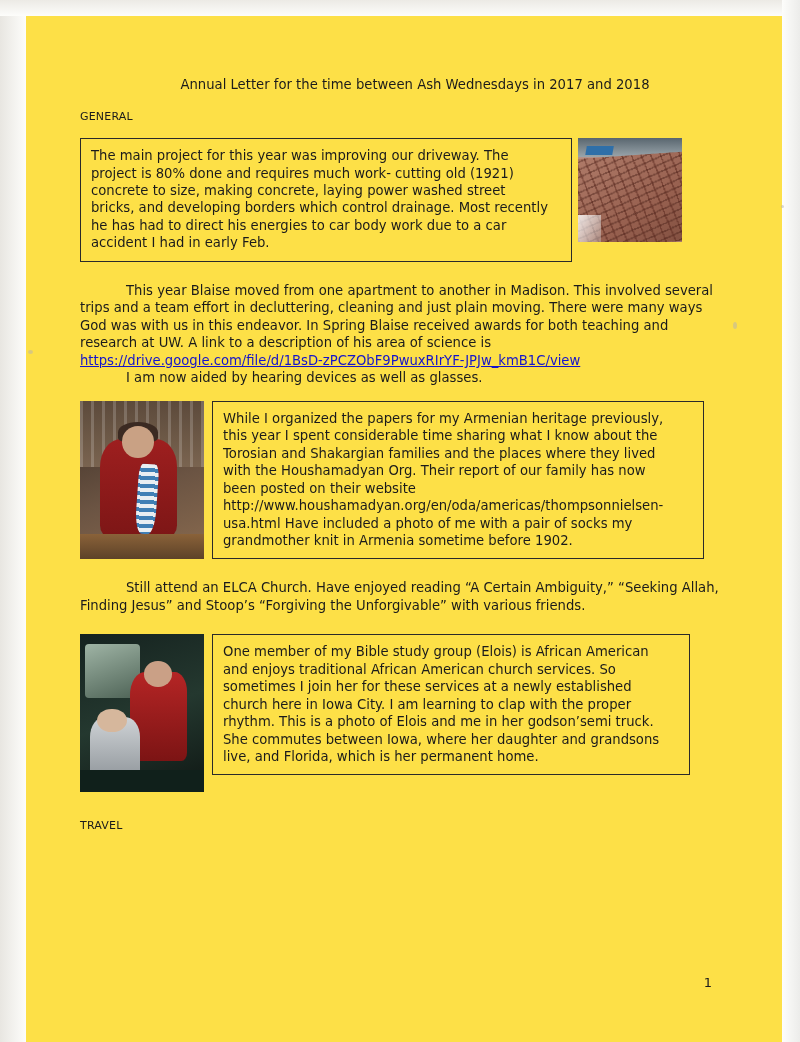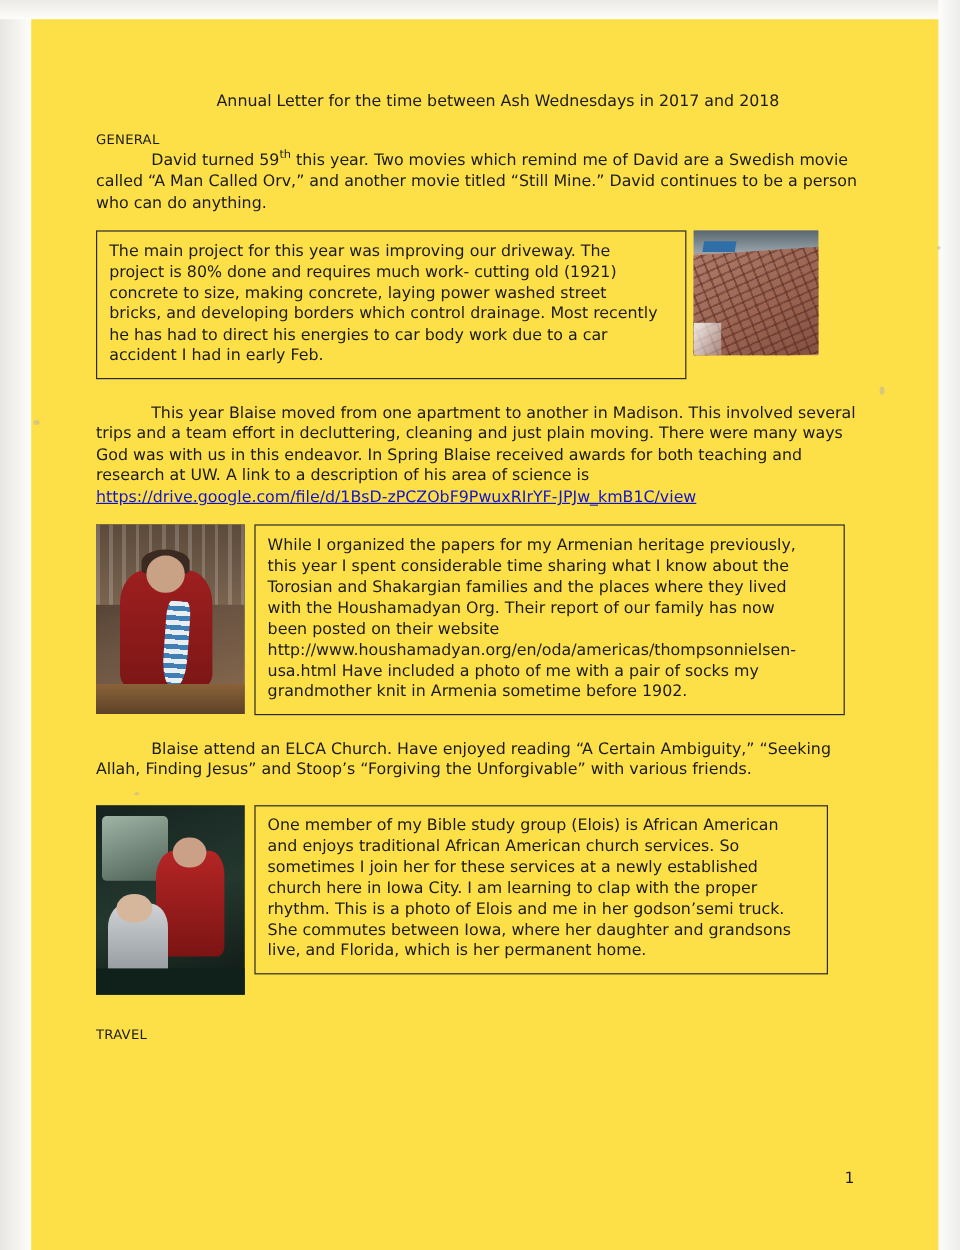--- a/index.html
+++ b/index.html
@@ -231,57 +231,57 @@
   <div class="speck" style="left:28px; top:350px; width:5px; height:4px;"></div>
   <div class="speck" style="left:781px; top:205px; width:3px; height:3px;"></div>
   <div class="speck" style="left:112px; top:660px; width:4px; height:3px;"></div>
 
   <div class="content">
 
     <div class="doc-title">Annual Letter for the time between Ash Wednesdays in 2017 and 2018</div>
 
     <div class="section-head">GENERAL</div>
 
-    <p class="para indent"><span>David turned 59</span><sup>th</sup><span> this year.  Two movies which remind me of David are a Swedish movie called “A Man Called Orv,” and another movie titled “Still Mine.” David continues to be a person who can do anything.</span></p>
 
     <div class="gap-m"></div>
 
     <div class="boxrow">
       <div class="textbox" style="width:492px;">The main project for this year was improving our driveway.  The project is 80% done and requires much work- cutting old (1921) concrete to size, making concrete, laying power washed street bricks, and developing borders which control drainage.  Most recently he has had to direct his energies to car body work due to a car accident I had in early Feb.</div>
       <div class="photo photo-driveway">
         <div class="sky"></div>
         <div class="tarp"></div>
         <div class="bricks"></div>
         <div class="snow"></div>
       </div>
     </div>
 
     <div class="gap-l"></div>
 
     <p class="para indent">This year Blaise moved from one apartment to another in Madison.  This involved several trips and a team effort in decluttering, cleaning and just plain moving.  There were many ways God was with us in this endeavor.  In Spring Blaise received awards for both teaching and research at UW.   A link to a description of his area of science is</p>
     <a class="link" href="#">https://drive.google.com/file/d/1BsD-zPCZObF9PwuxRIrYF-JPJw_kmB1C/view</a>
 
+    <p class="para indent">I am now aided by hearing devices as well as glasses.</p>
 
     <div class="gap-m"></div>
 
     <div class="boxrow">
       <div class="photo photo-socks">
         <div class="wallshelf"></div>
         <div class="person"></div>
         <div class="hair"></div>
         <div class="head"></div>
         <div class="sock"></div>
         <div class="table"></div>
       </div>
       <div class="textbox" style="width:492px;">While I organized the papers for my Armenian heritage previously, this year I spent considerable time sharing what I know about the Torosian and Shakargian families and the places where they lived with the Houshamadyan Org.  Their report of our family has now been posted on their website http://www.houshamadyan.org/en/oda/americas/thompsonnielsen-usa.html Have included a photo of me with a pair of socks my grandmother knit in Armenia sometime before 1902.</div>
     </div>
 
     <div class="gap-l"></div>
 
-    <p class="para indent">Blaise attend an ELCA Church.   Have enjoyed reading “A Certain Ambiguity,” “Seeking Allah, Finding Jesus” and Stoop’s “Forgiving the Unforgivable” with various friends.</p>
+    <p class="para indent">Still attend an ELCA Church.   Have enjoyed reading “A Certain Ambiguity,” “Seeking Allah, Finding Jesus” and Stoop’s “Forgiving the Unforgivable” with various friends.</p>
 
     <div class="gap-l"></div>
 
     <div class="boxrow">
       <div class="photo photo-truck">
         <div class="window"></div>
         <div class="driver"></div>
         <div class="dhead"></div>
         <div class="passenger"></div>
         <div class="phead"></div>

